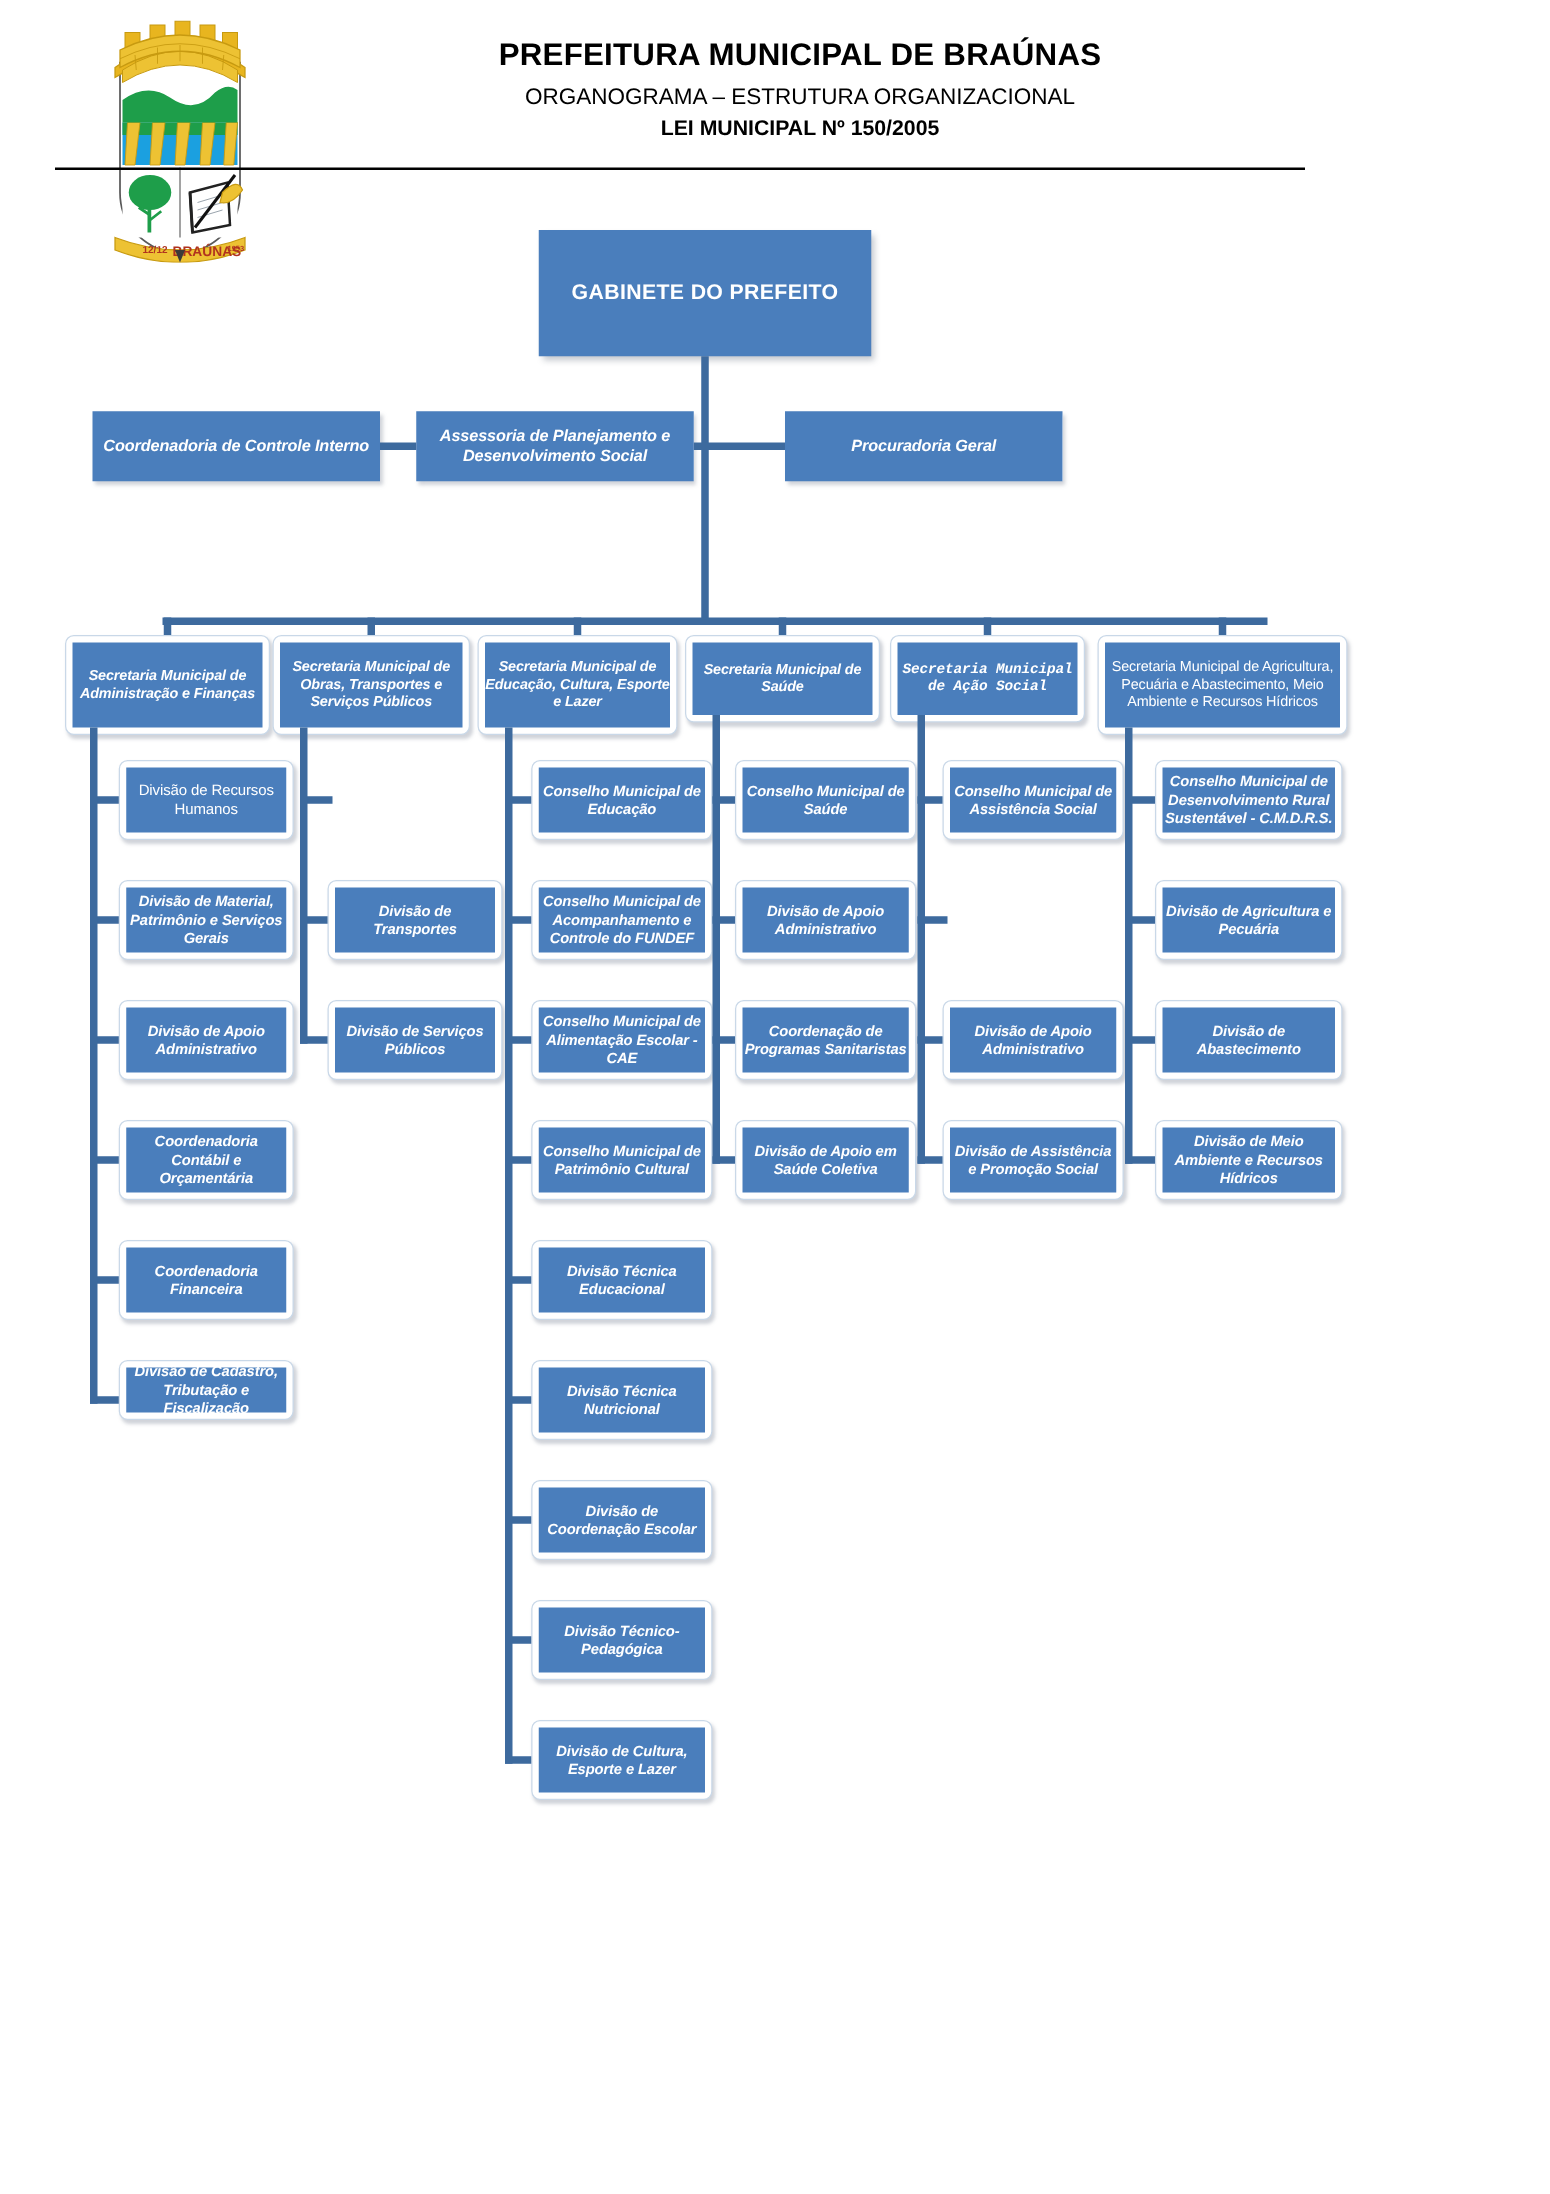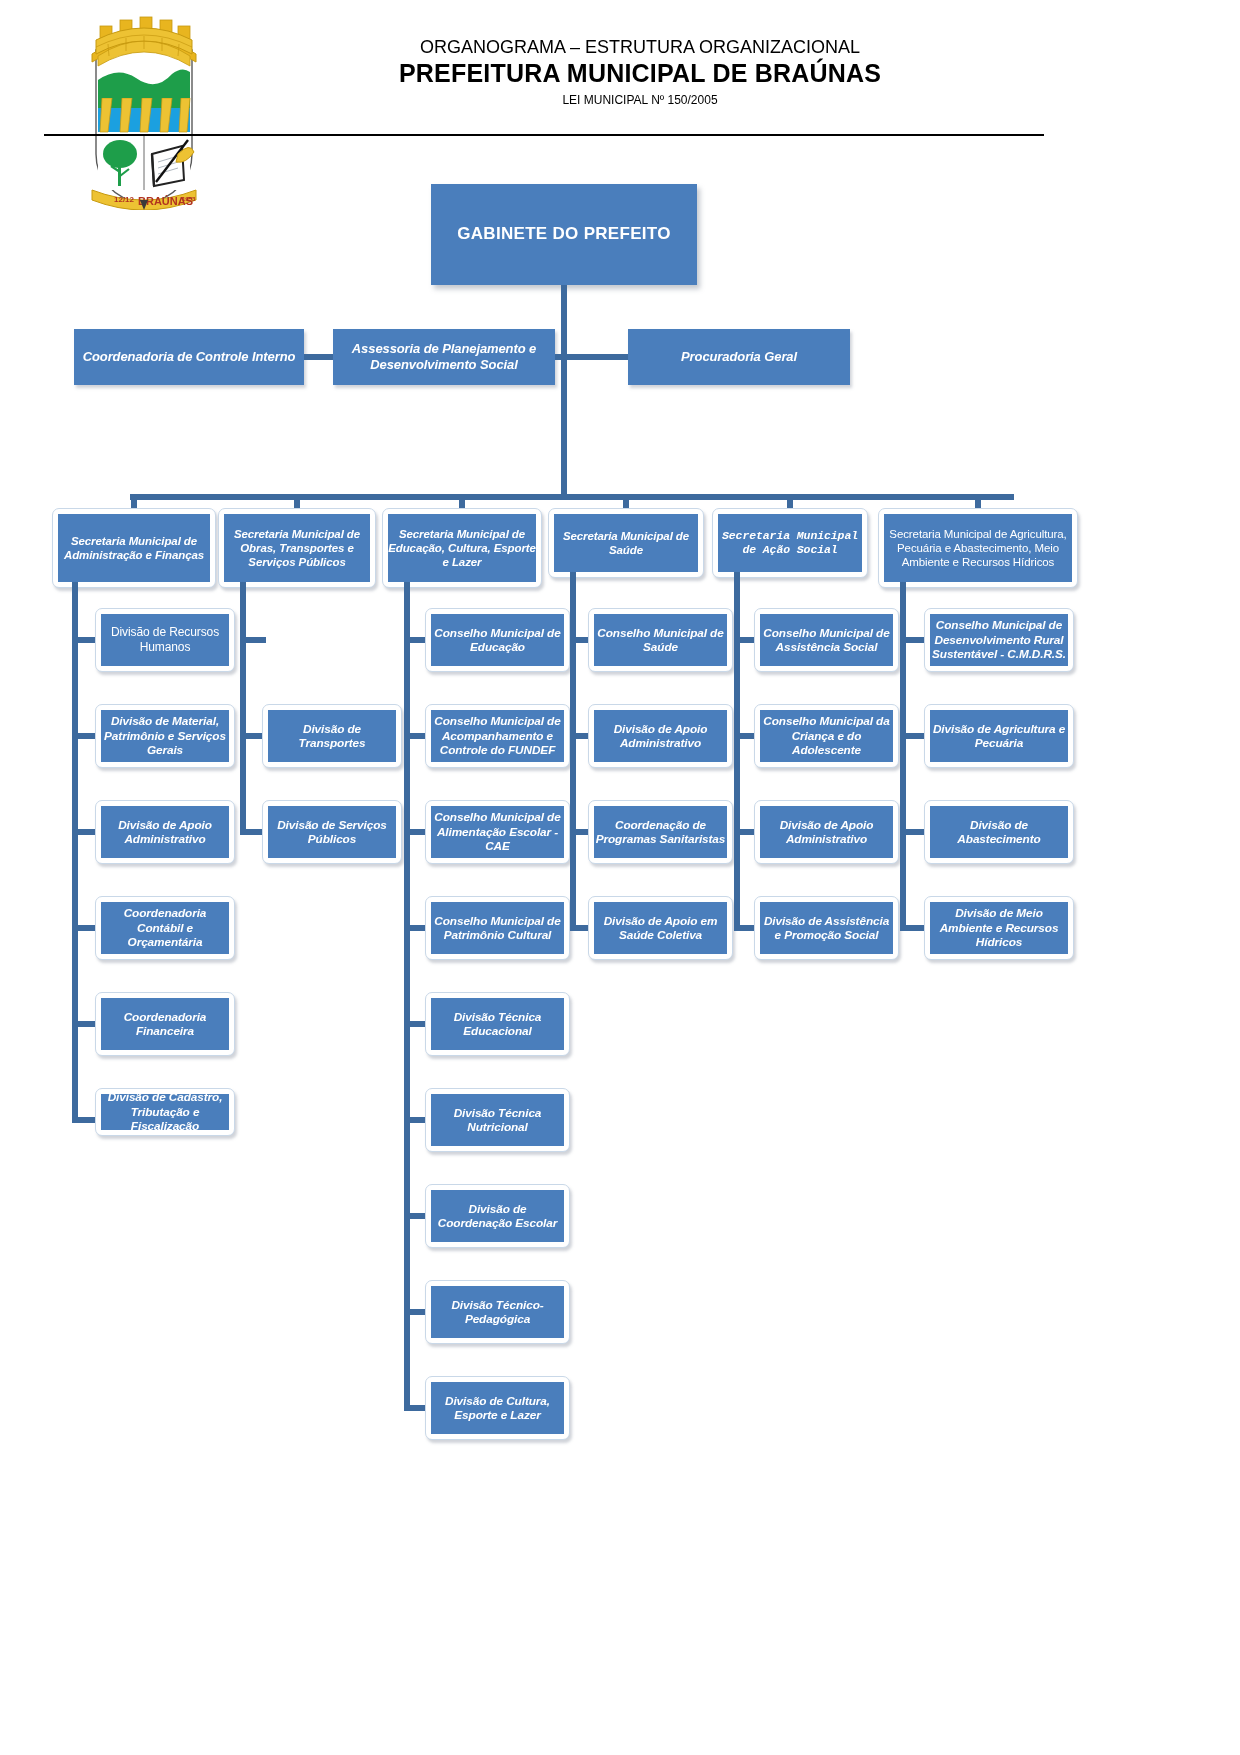--- a/index.html
+++ b/index.html
@@ -42,22 +42,22 @@
     white-space: nowrap;
   }
   #subtitle {
     font-size: 18px;
     font-weight: normal;
     line-height: 1.35;
     margin-top: 5px;
     white-space: nowrap;
   }
   #law {
-    font-size: 12px;
-    font-weight: normal;
+    font-size: 17px;
+    font-weight: bold;
     line-height: 1.35;
     margin-top: 3px;
     white-space: nowrap;
   }
   #header-rule {
     position: absolute;
     left: 44px; top: 134px;
     width: 1000px; height: 2px;
     background: #000000;
   }
@@ -208,22 +208,22 @@
         <path d="M14 176 Q66 196 118 176 L118 186 Q66 206 14 186 Z" fill="#edc233" stroke="#c79a10" stroke-width="1"></path>
         <text x="36" y="188" font-family="Liberation Sans, sans-serif" font-size="8" font-weight="bold" fill="#b1331f">12/12</text>
         <text x="60" y="191" font-family="Liberation Sans, sans-serif" font-size="11" font-weight="bold" fill="#b1331f">BRAÚNAS</text>
         <text x="104" y="187" font-family="Liberation Sans, sans-serif" font-size="6" font-weight="bold" fill="#b1331f">1953</text>
       </g>
       <path d="M62 186 L66 196 L70 186 Z" fill="#3a3a3a"></path>
     </svg>
   </div>
 
   <div id="title-block">
+    <div id="main-title">PREFEITURA MUNICIPAL DE BRAÚNAS</div>
     <div id="subtitle">ORGANOGRAMA – ESTRUTURA ORGANIZACIONAL</div>
-    <div id="main-title">PREFEITURA MUNICIPAL DE BRAÚNAS</div>
     <div id="law">LEI MUNICIPAL Nº 150/2005</div>
   </div>
 
   <div id="header-rule"></div>
 </div>
 
 <div id="chart">
     <div class="node " id="root-node" style="left: 431px; top: 184px; width: 266px; height: 101px;">
       <div class="shell"></div>
       <div class="fill" style="background: rgb(74, 126, 188);">
@@ -447,26 +447,20 @@
     </div>
     <div class="conn" style="left: 570px; top: 572px; width: 6px; height: 359px; background: rgb(61, 106, 158);"></div>
     <div class="conn" style="left: 734px; top: 637px; width: 24px; height: 6px; background: rgb(61, 106, 158);"></div>
     <div class="node unit rounded " style="left: 754px; top: 608px; width: 145px; height: 64px;">
       <div class="shell"></div>
       <div class="fill" style="background: rgb(74, 126, 188);">
         <span class="label">Conselho Municipal de Assistência Social</span>
       </div>
     </div>
     <div class="conn" style="left: 734px; top: 733px; width: 24px; height: 6px; background: rgb(61, 106, 158);"></div>
-    <div class="node unit rounded " style="left: 754px; top: 704px; width: 145px; height: 64px;">
-      <div class="shell"></div>
-      <div class="fill" style="background: rgb(74, 126, 188);">
-        <span class="label">Conselho Municipal da Criança e do Adolescente</span>
-      </div>
-    </div>
     <div class="conn" style="left: 734px; top: 829px; width: 24px; height: 6px; background: rgb(61, 106, 158);"></div>
     <div class="node unit rounded " style="left: 754px; top: 800px; width: 145px; height: 64px;">
       <div class="shell"></div>
       <div class="fill" style="background: rgb(74, 126, 188);">
         <span class="label">Divisão de Apoio Administrativo</span>
       </div>
     </div>
     <div class="conn" style="left: 734px; top: 925px; width: 24px; height: 6px; background: rgb(61, 106, 158);"></div>
     <div class="node unit rounded " style="left: 754px; top: 896px; width: 145px; height: 64px;">
       <div class="shell"></div>

